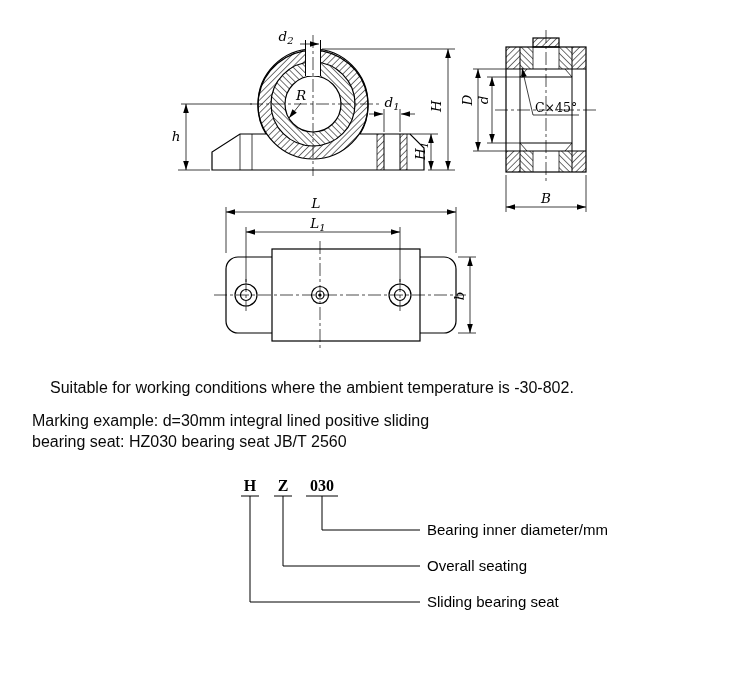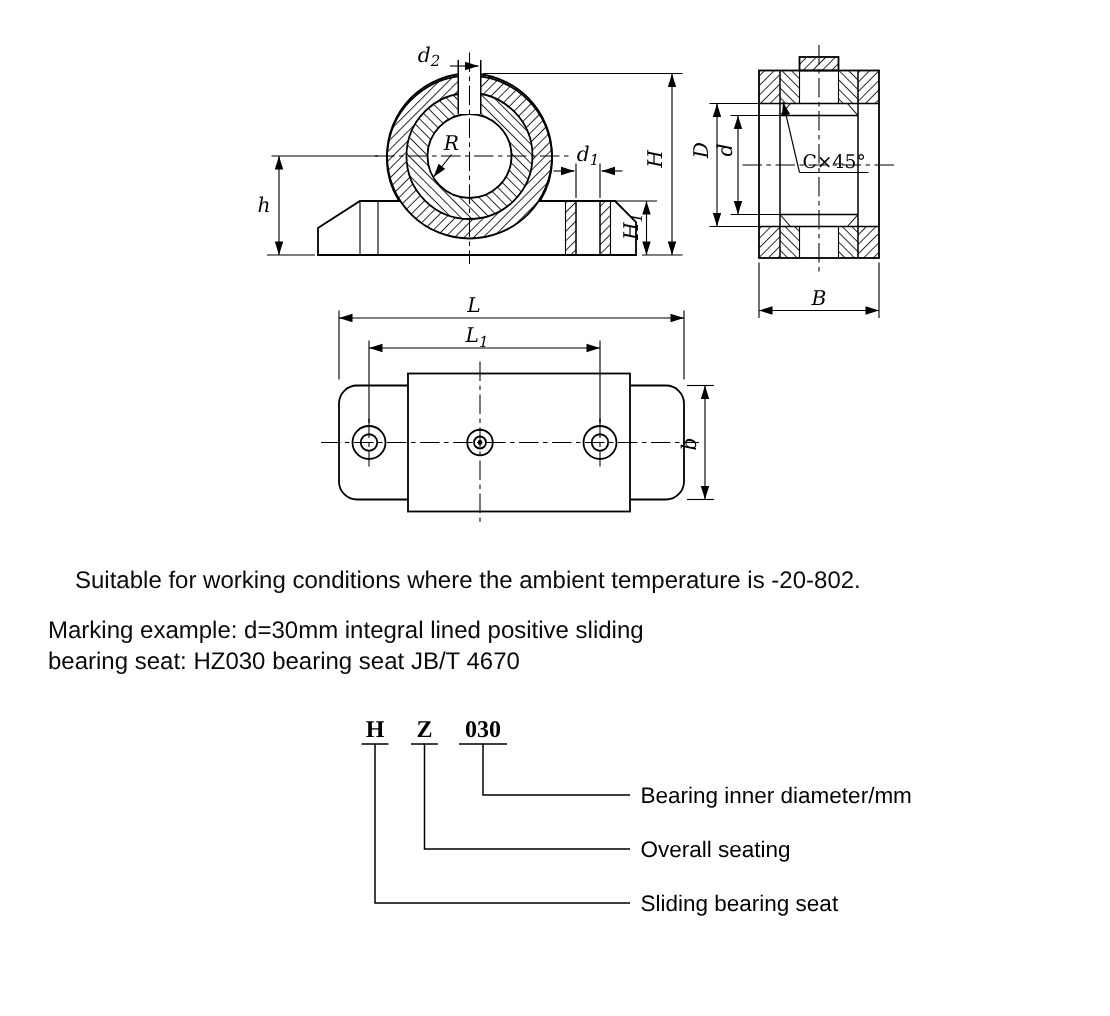--- a/index.html
+++ b/index.html
@@ -201,25 +201,25 @@
         <text class="dim" x="318" y="228" text-anchor="middle"><tspan>L</tspan><tspan class="dimsub" dy="3">1</tspan></text>
 
         <line class="thin" x1="458" y1="257" x2="476" y2="257"></line>
         <line class="thin" x1="458" y1="333" x2="476" y2="333"></line>
         <line class="thin" x1="470" y1="257" x2="470" y2="333" marker-start="url(#arr)" marker-end="url(#arr)"></line>
         <text class="dim" x="464" y="296" text-anchor="middle" transform="rotate(-90 464 296)">b</text>
       </g>
     </g>
   </svg>
 
-  <div class="abs note" style="left:50px;top:377px;width:660px">Suitable for working conditions where the ambient temperature is -20-802.</div>
+  <div class="abs note" style="left:50px;top:377px;width:660px">Suitable for working conditions where the ambient temperature is -30-802.</div>
 
   <div class="abs note" style="left:32px;top:410px;width:640px">
     <div>Marking example: d=30mm integral lined positive sliding</div>
-    <div>bearing seat: HZ030 bearing seat JB/T 4670</div>
+    <div>bearing seat: HZ030 bearing seat JB/T 2560</div>
   </div>
 
   <svg class="abs" style="left:0;top:470px" width="740" height="165" viewBox="0 0 740 165">
     <text class="code" x="250" y="21" text-anchor="middle">H</text>
     <text class="code" x="283" y="21" text-anchor="middle">Z</text>
     <text class="code" x="322" y="21" text-anchor="middle">030</text>
 
     <g>
       <line class="ldr" x1="241" y1="26" x2="259" y2="26"></line>
       <line class="ldr" x1="274" y1="26" x2="292" y2="26"></line>

